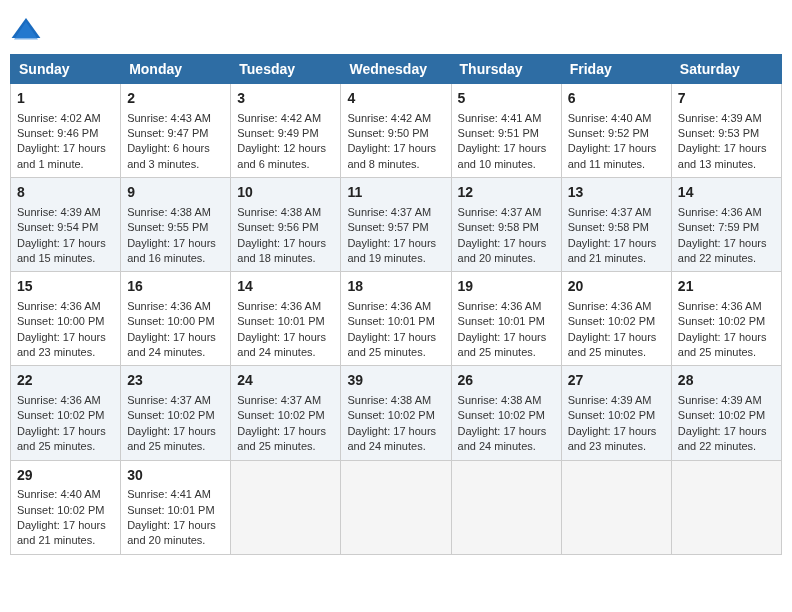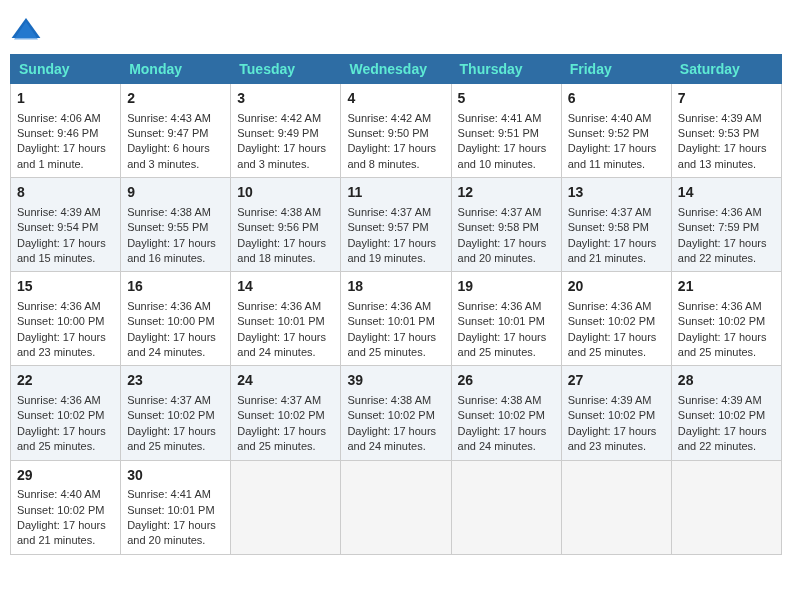--- a/index.html
+++ b/index.html
@@ -57,21 +57,21 @@
       font-size: 16px;
       color: #555;
     }
     .calendar {
       width: 100%;
       border-collapse: collapse;
       border: 1px solid #ccc;
     }
     .calendar th {
       background-color: #2e6da4;
-      color: #5eead4;
+      color: #ffffff;
       text-align: left;
       padding: 6px 8px;
       font-size: 14px;
       border: 1px solid #2e6da4;
     }
     .calendar td {
       vertical-align: top;
       padding: 5px 6px;
       border: 1px solid #ccc;
       width: 110px;
@@ -130,29 +130,29 @@
           <th>Wednesday</th>
           <th>Thursday</th>
           <th>Friday</th>
           <th>Saturday</th>
         </tr>
     </thead>
     <tbody id="calendar-body">
     <tr>
           <td>
             <span class="day-num">1</span>
-            <div class="day-info"><span>Sunrise: 4:06 AM</span><br><span>Sunset: 9:46 PM</span><br><span>Daylight: 17 hours and 1 minute.</span></div>
+            <div class="day-info"><span>Sunrise: 4:02 AM</span><br><span>Sunset: 9:46 PM</span><br><span>Daylight: 17 hours and 1 minute.</span></div>
           </td>
           <td>
             <span class="day-num">2</span>
             <div class="day-info"><span>Sunrise: 4:43 AM</span><br><span>Sunset: 9:47 PM</span><br><span>Daylight: 6 hours and 3 minutes.</span></div>
           </td>
           <td>
             <span class="day-num">3</span>
-            <div class="day-info"><span>Sunrise: 4:42 AM</span><br><span>Sunset: 9:49 PM</span><br><span>Daylight: 17 hours and 3 minutes.</span></div>
+            <div class="day-info"><span>Sunrise: 4:42 AM</span><br><span>Sunset: 9:49 PM</span><br><span>Daylight: 12 hours and 6 minutes.</span></div>
           </td>
           <td>
             <span class="day-num">4</span>
             <div class="day-info"><span>Sunrise: 4:42 AM</span><br><span>Sunset: 9:50 PM</span><br><span>Daylight: 17 hours and 8 minutes.</span></div>
           </td>
           <td>
             <span class="day-num">5</span>
             <div class="day-info"><span>Sunrise: 4:41 AM</span><br><span>Sunset: 9:51 PM</span><br><span>Daylight: 17 hours and 10 minutes.</span></div>
           </td>
           <td>

